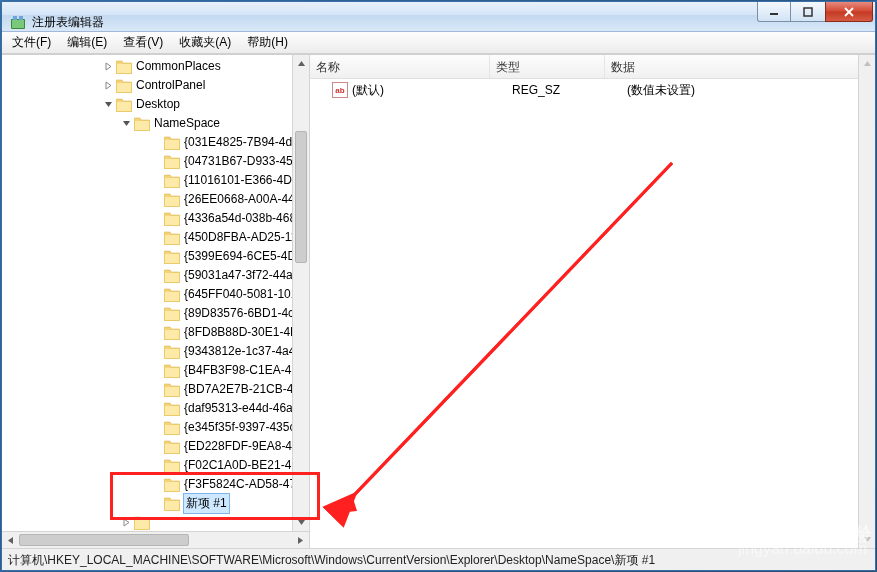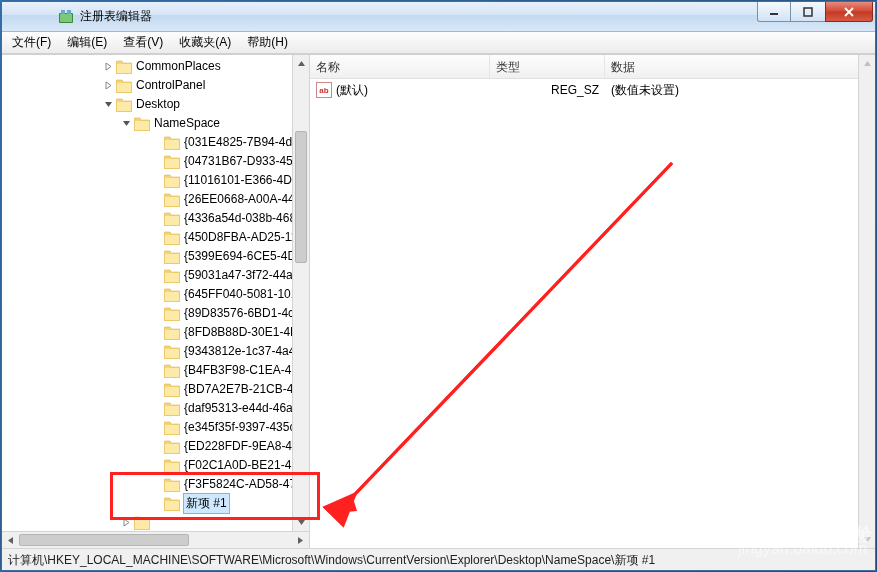--- a/index.html
+++ b/index.html
@@ -1,20 +1,20 @@
 <!DOCTYPE html>
 <html><head>
 <meta charset="utf-8">
 <style>
   * { box-sizing: border-box; margin: 0; padding: 0; font-family: "Microsoft YaHei", Tahoma, sans-serif; font-size: 12px; }
   body { width: 877px; height: 572px; background: linear-gradient(135deg, #3d80c4, #2a5a8a); overflow: hidden; position: relative; }
 
   .window { position: absolute; left: 1px; top: 1px; width: 875px; height: 570px; background: #fff; border: 1px solid #3a6ea5; box-shadow: 0 0 4px rgba(0,0,0,0.4); display: flex; flex-direction: column; }
 
-  .titlebar { height: 30px; background: linear-gradient(to bottom, #e8f0fa 0%, #d5e5f7 45%, #c3d9f0 46%, #d9e8f8 100%); display: flex; align-items: center; border-bottom: 1px solid #a0b8d8; padding-left: 48px; }
+  .titlebar { height: 30px; background: linear-gradient(to bottom, #e8f0fa 0%, #d5e5f7 45%, #c3d9f0 46%, #d9e8f8 100%); display: flex; align-items: flex-end; border-bottom: 1px solid #a0b8d8; }
   .titlebar-icon { width: 16px; height: 16px; margin: 0 6px 0 8px; }
   .title-text { flex: 1; color: #000; }
   .win-buttons { display: flex; align-items: stretch; height: 20px; margin-right: 2px; align-self: flex-start; }
   .win-btn { width: 34px; height: 20px; border: 1px solid #7a8fa8; border-top: none; display: flex; align-items: center; justify-content: center; background: linear-gradient(to bottom,#f5f9fe,#d2e3f5); cursor: pointer; }
   .win-btn.minimize { border-radius: 0 0 0 3px; }
   .win-btn.close { width: 48px; background: linear-gradient(to bottom,#e68a7e,#d44a33 48%,#c33a23 52%,#d85a44); border-color:#8a2a1a; border-radius: 0 0 3px 0; }
   .win-btn.maximize { border-left: none; border-right: none; }
 
   .menubar { height: 22px; background: linear-gradient(to bottom,#fdfdfd,#ececec); border-bottom: 1px solid #d0d0d0; display: flex; align-items: center; padding: 0 2px; }
   .menu-item { padding: 3px 8px; cursor: pointer; }
@@ -29,23 +29,23 @@
   .expander svg { width: 9px; height: 9px; }
   .folder-ico { width: 16px; height: 14px; margin-right: 4px; flex-shrink:0; }
   .folder-ico svg { width: 16px; height: 14px; display:block; }
   .tree-label { color: #000; }
   .tree-row.editing .tree-label { border: 1px solid #7eb4ea; background: #cde8ff; padding: 0 2px; margin-left: -1px; }
 
   .list-pane { flex: 1; background: #fff; position: relative; overflow: hidden; }
   .list-header { height: 24px; display: flex; background: linear-gradient(to bottom,#fdfdfd,#f0f0f0); border-bottom: 1px solid #e0e0e0; }
   .col { border-right: 1px solid #e5e5e5; padding: 4px 6px; color: #333; }
   .col.name { width: 180px; } .col.type { width: 115px; } .col.data { flex: 1; }
-  .list-body { padding: 2px 0; }
+  .list-body { padding: 2px 16px; }
   .list-row { display: flex; height: 18px; align-items: center; }
-  .cell { padding: 0 6px; } .cell.name { width: 180px; display:flex; align-items:center; } .cell.type { width: 115px; text-align: right; } .cell.data { flex:1; }
+  .cell { padding: 0 6px; } .cell.name { width: 180px; display:flex; align-items:center; } .cell.type { width: 115px; } .cell.data { flex:1; }
   .val-ico { width:16px; height:16px; margin-right:4px; border:1px solid #c88; background:#fff; display:inline-flex; align-items:center; justify-content:center; font-size:8px; color:#c33; font-weight:bold; }
 
   .hscroll { position:absolute; left:0; right:17px; bottom:0; height:17px; background:#f0f0f0; border-top:1px solid #d4d4d4; }
   .hscroll.tree-hs { right:0; }
   .vscroll { position:absolute; top:0; right:0; bottom:17px; width:17px; background:#f0f0f0; border-left:1px solid #d4d4d4; }
   .vscroll.list-vs { bottom:0; }
   .thumb-h { position:absolute; top:2px; bottom:2px; background:#cdcdcd; border:1px solid #b5b5b5; border-radius:2px; }
   .thumb-v { position:absolute; left:2px; right:2px; background:#cdcdcd; border:1px solid #b5b5b5; border-radius:2px; }
   .scroll-btn { position:absolute; width:17px; height:17px; background:#f0f0f0; display:flex; align-items:center; justify-content:center; }
 

